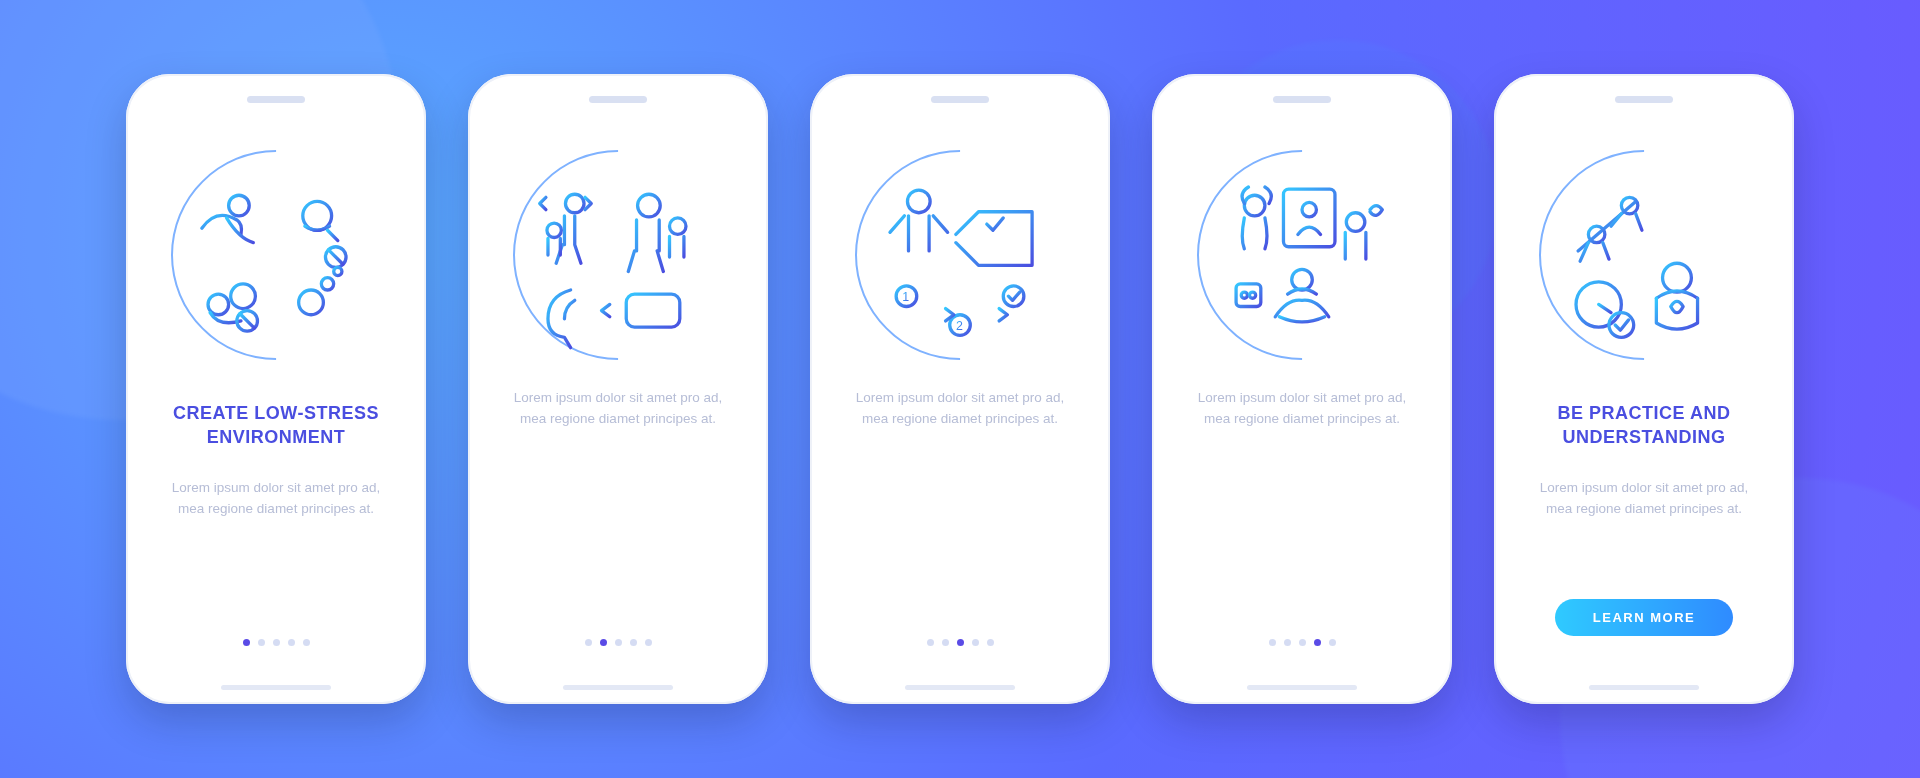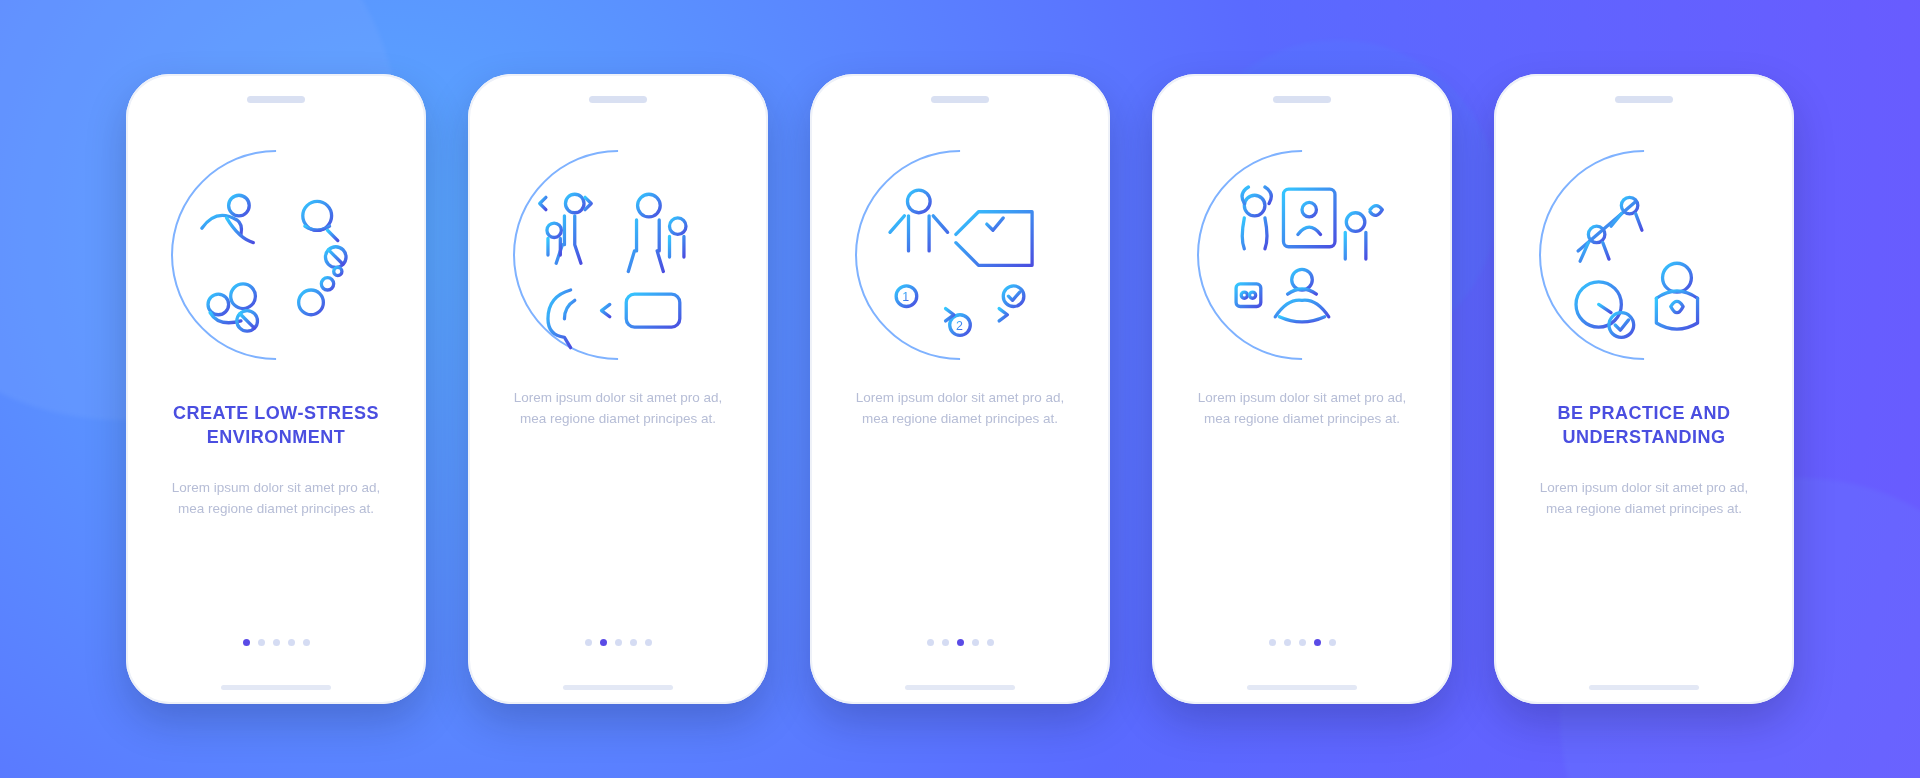--- a/index.html
+++ b/index.html
@@ -301,16 +301,17 @@
           <circle cx="56" cy="148" r="22"></circle>
           <line x1="56" y1="130" x2="56" y2="148"></line>
             <line x1="56" y1="148" x2="68" y2="156"></line>
           <circle cx="78" cy="168" r="12"></circle>
             <polyline points="72,168 77,173 85,163"></polyline>
         </svg>
       </div>
       <div class="heading">BE PRACTICE AND
 UNDERSTANDING</div>
       <div class="body">Lorem ipsum dolor sit amet pro ad, mea regione diamet principes at.</div>
+      <button class="cta">LEARN MORE</button>
     </div>
   </div>
 
 </div>
 
 </body></html>

